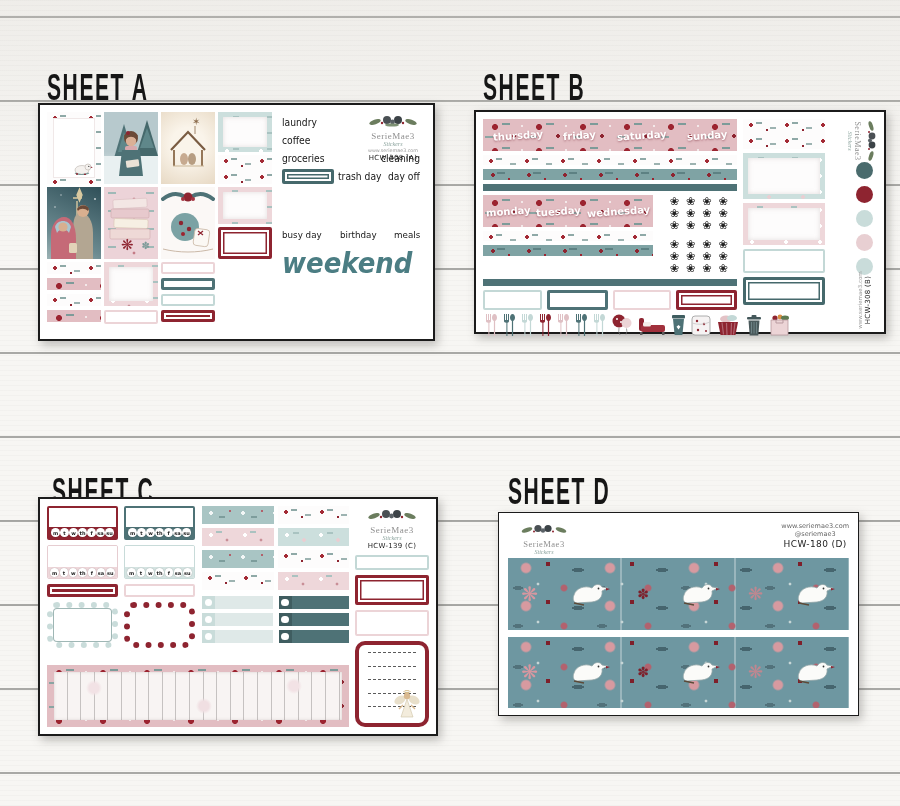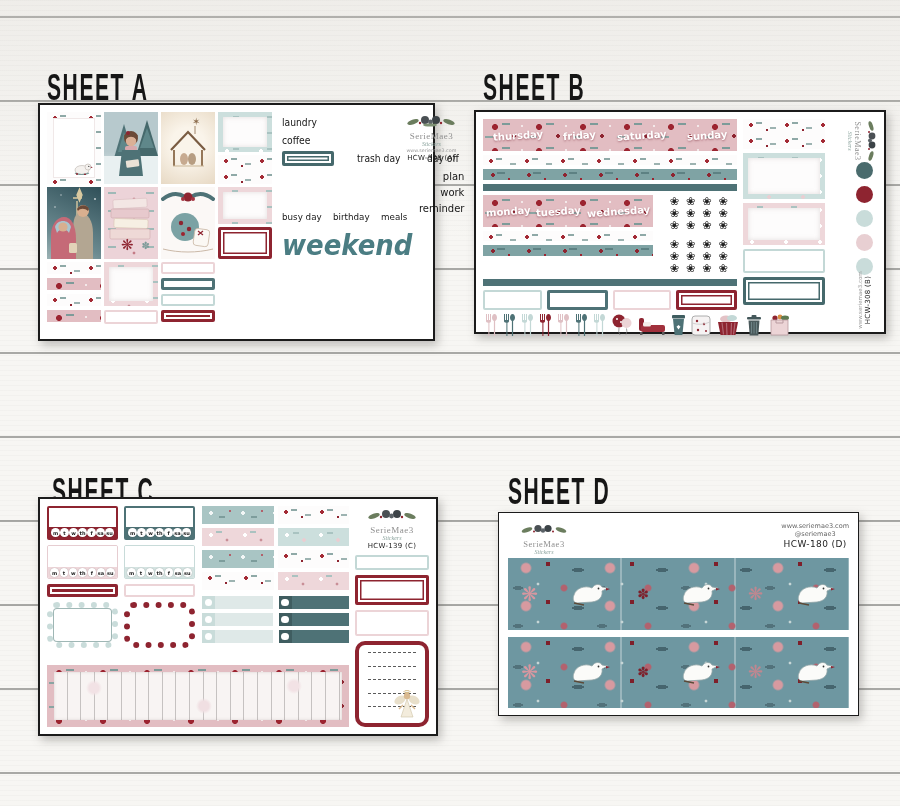--- a/index.html
+++ b/index.html
@@ -326,37 +326,36 @@
           <div class="brand-url">www.seriemae3.com</div>
           <div class="sheet-code">HCW-308 (A)</div>
         </div>
         <div class="a-row" style="width:70px">
             <span class="w">laundry</span>
           </div>
         <div class="a-row" style="width:70px">
             <span class="w">coffee</span>
           </div>
         <div class="a-row">
+          <span class="w">groceries</span>
+          <span class="w">cleaning</span>
+          </div>
+        <div class="a-row">
           <span class="lb lb-tealdark" style="width:52px;height:15px;display:inline-block"></span>
           <span class="w">trash day</span>
           <span class="w">day off</span>
           </div>
         <div class="a-bottom">
           <div class="a-bl">
             <div class="a-row" style="font-size:9.5px">
               <span class="w">busy day</span>
               <span class="w">birthday</span>
               <span class="w">meals</span>
               </div>
             <div class="weekend">weekend</div>
-          </div>
-          <div class="a-br">
-            <span class="w">plan</span>
-            <span class="w">work</span>
-            <span class="w">reminder</span>
           </div>
         </div>
       </div>
     </div>
   </div>
 
   <div class="sheet" id="sheet-b">
     <div class="b-inner">
       <div class="b-content">
         <div class="b-top">

